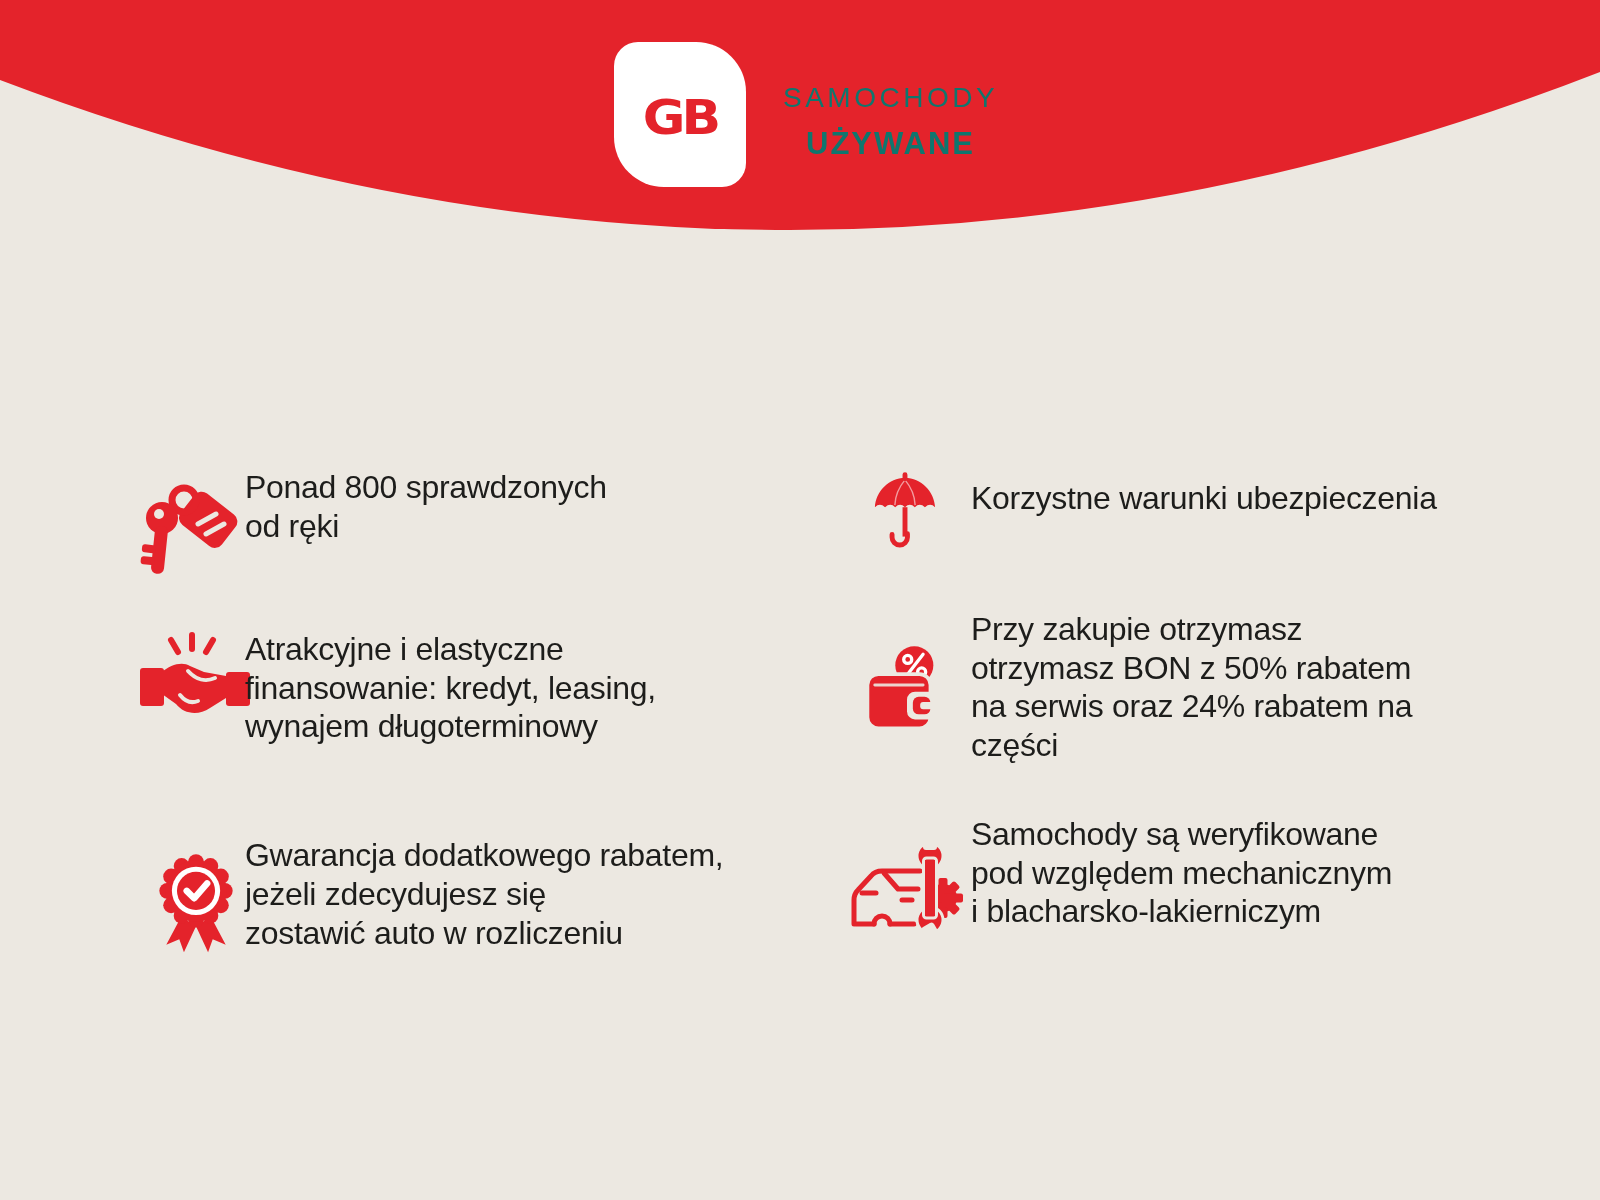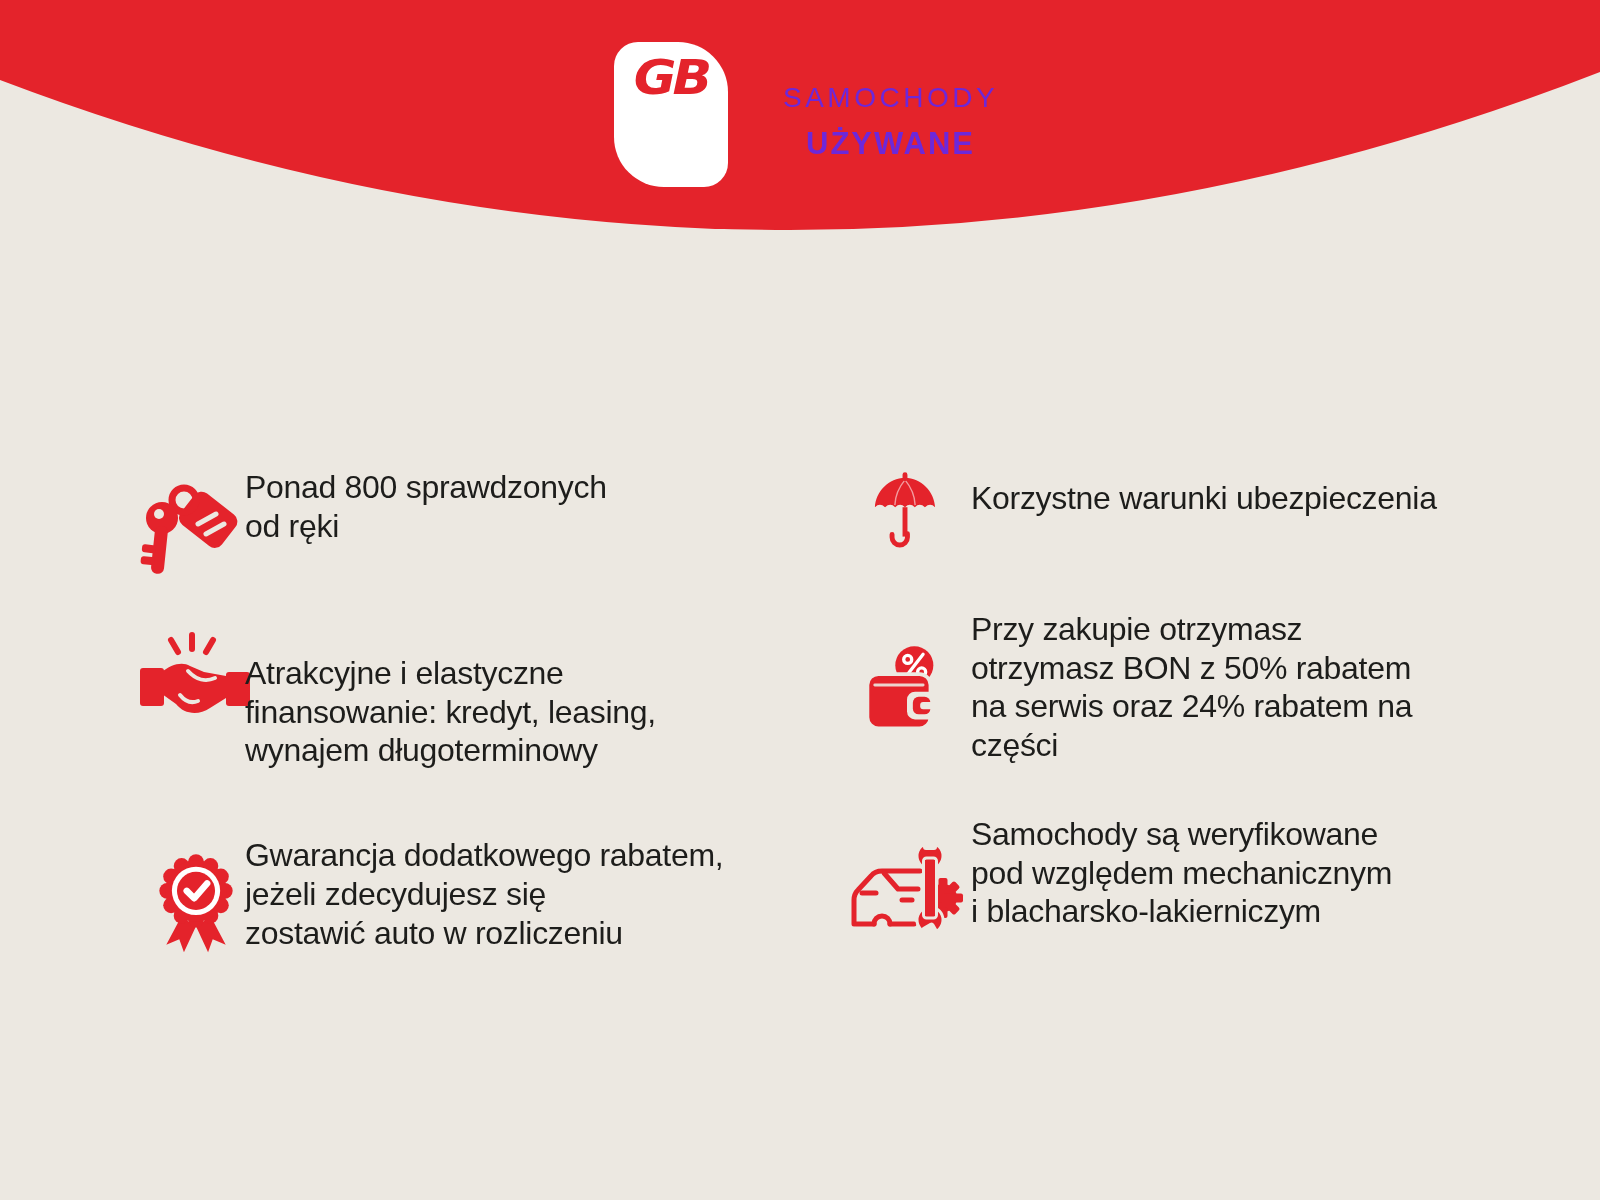--- a/index.html
+++ b/index.html
@@ -13,32 +13,32 @@
     font-family:"Liberation Sans", sans-serif;
     background:var(--bg);
     position:relative;
     overflow:hidden;
   }
   .page{position:absolute;inset:0;background:var(--bg);}
 
   
   .header-curve{position:absolute;left:0;top:0;width:1600px;height:260px;display:block;}
   .logo-box{
-    position:absolute;left:614px;top:42px;width:114px;height:145px;
+    position:absolute;left:614px;top:42px;width:132px;height:145px;
     background:#ffffff;border-radius:24px 50px 24px 50px;
-    display:flex;align-items:flex-start;justify-content:center;font-style:italic;
+    display:flex;align-items:center;justify-content:center;
   }
   .logo-gb{
     color:var(--red);
     font-family:"DejaVu Sans", sans-serif;
     font-weight:800;font-size:52px;letter-spacing:-4px;
     transform:scaleY(.92);
     padding-top:6px;
   }
-  .brand{position:absolute;left:783px;top:82px;color:#6d28d9;}
+  .brand{position:absolute;left:783px;top:82px;color:#0f766e;}
   .brand-1{font-size:28px;font-weight:400;letter-spacing:3.5px;line-height:32px;}
   .brand-2{font-size:31px;font-weight:700;letter-spacing:2px;line-height:36px;margin-top:12px;text-align:center;}
 
   
   .ficon{position:absolute;color:var(--red);}
   .ficon svg{width:100%;height:100%;display:block;}
   .ftext{
     position:absolute;color:var(--ink);
     font-size:32px;line-height:38.5px;letter-spacing:-0.3px;
     white-space:nowrap;
@@ -97,21 +97,21 @@
       </g>
       <rect x="0" y="36" width="24" height="38" rx="3" fill="currentColor"></rect>
       <rect x="86" y="40" width="24" height="34" rx="3" fill="currentColor"></rect>
       <path fill="currentColor" d="M22 40 C30 33 42 29 50 34 L64 40 L86 44 L86 66 L70 76 C58 84 44 82 36 72 L22 62 Z"></path>
       <g stroke="var(--bg)" stroke-width="4" fill="none" stroke-linecap="round">
         <path d="M48 39 C56 48 66 50 75 46"></path>
         <path d="M40 63 q8 10 18 6"></path>
       </g>
     </svg>
   </div>
-  <div class="ftext f2" style="left:245px;top:654px;">
+  <div class="ftext f2" style="left:245px;top:630px;">
       <div class="line"><span class="seg">Atrakcyjne i elastyczne</span></div>
       <div class="line"><span class="seg bold">finansowanie: kredyt, leasing,</span></div>
       <div class="line"><span class="seg bold">wynajem długoterminowy</span></div>
     </div>
 
   <div class="ficon" style="left:146px;top:850px;width:100px;height:104px;">
     <svg viewBox="0 0 100 112">
       <g fill="currentColor">
         <path d="M34 72 L18 102 L32 96 L37 110 L50 82 Z"></path>
         <path d="M66 72 L82 102 L68 96 L63 110 L50 82 Z"></path>

